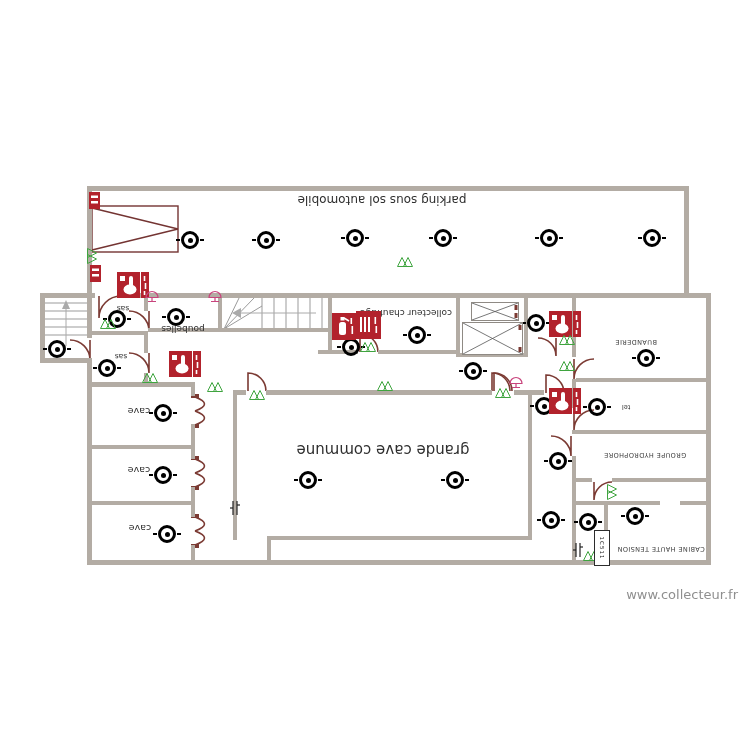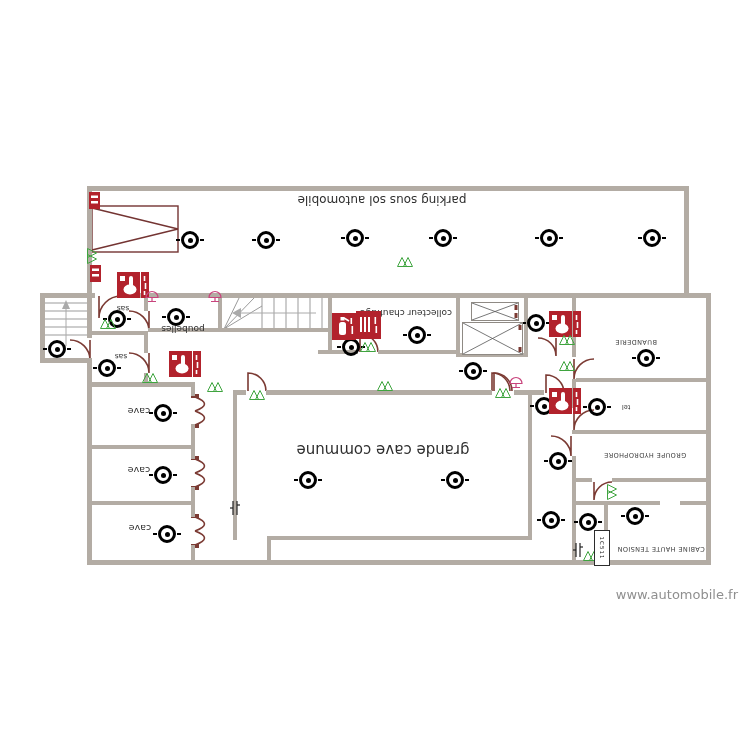--- a/index.html
+++ b/index.html
@@ -70,21 +70,21 @@
       <g fill="none" stroke="#9b9b9b" stroke-width="1">
         <line x1="43" y1="303" x2="89" y2="303"></line>
         <line x1="43" y1="311" x2="89" y2="311"></line>
         <line x1="43" y1="319" x2="89" y2="319"></line>
         <line x1="43" y1="327" x2="89" y2="327"></line>
         <line x1="43" y1="335" x2="89" y2="335"></line>
         <line x1="66" y1="346" x2="66" y2="303" stroke="#aaaaaa"></line>
       </g>
       <polygon points="66,300 62,309 70,309" fill="#aaaaaa"></polygon>
     </svg>
-  <div class="watermark" style="right:12px;top:587px;">www.automobile.fr</div>
+  <div class="watermark" style="right:12px;top:587px;">www.collecteur.fr</div>
 <div class="wall" style="left: 87px; top: 186px; width: 602px; height: 5px;"></div>
     <div class="wall" style="left: 87px; top: 186px; width: 5px; height: 152px;"></div>
     <div class="wall" style="left: 87px; top: 360px; width: 5px; height: 205px;"></div>
     <div class="wall" style="left: 87px; top: 560px; width: 624px; height: 5px;"></div>
     <div class="wall" style="left: 684px; top: 186px; width: 5px; height: 112px;"></div>
     <div class="wall" style="left: 684px; top: 293px; width: 27px; height: 5px;"></div>
     <div class="wall" style="left: 706px; top: 293px; width: 5px; height: 272px;"></div>
     <div class="wall" style="left: 87px; top: 293px; width: 8px; height: 5px;"></div>
     <div class="wall" style="left: 123px; top: 293px; width: 561px; height: 5px;"></div>
     <div class="wall" style="left: 148px; top: 328px; width: 182px; height: 4px;"></div>

